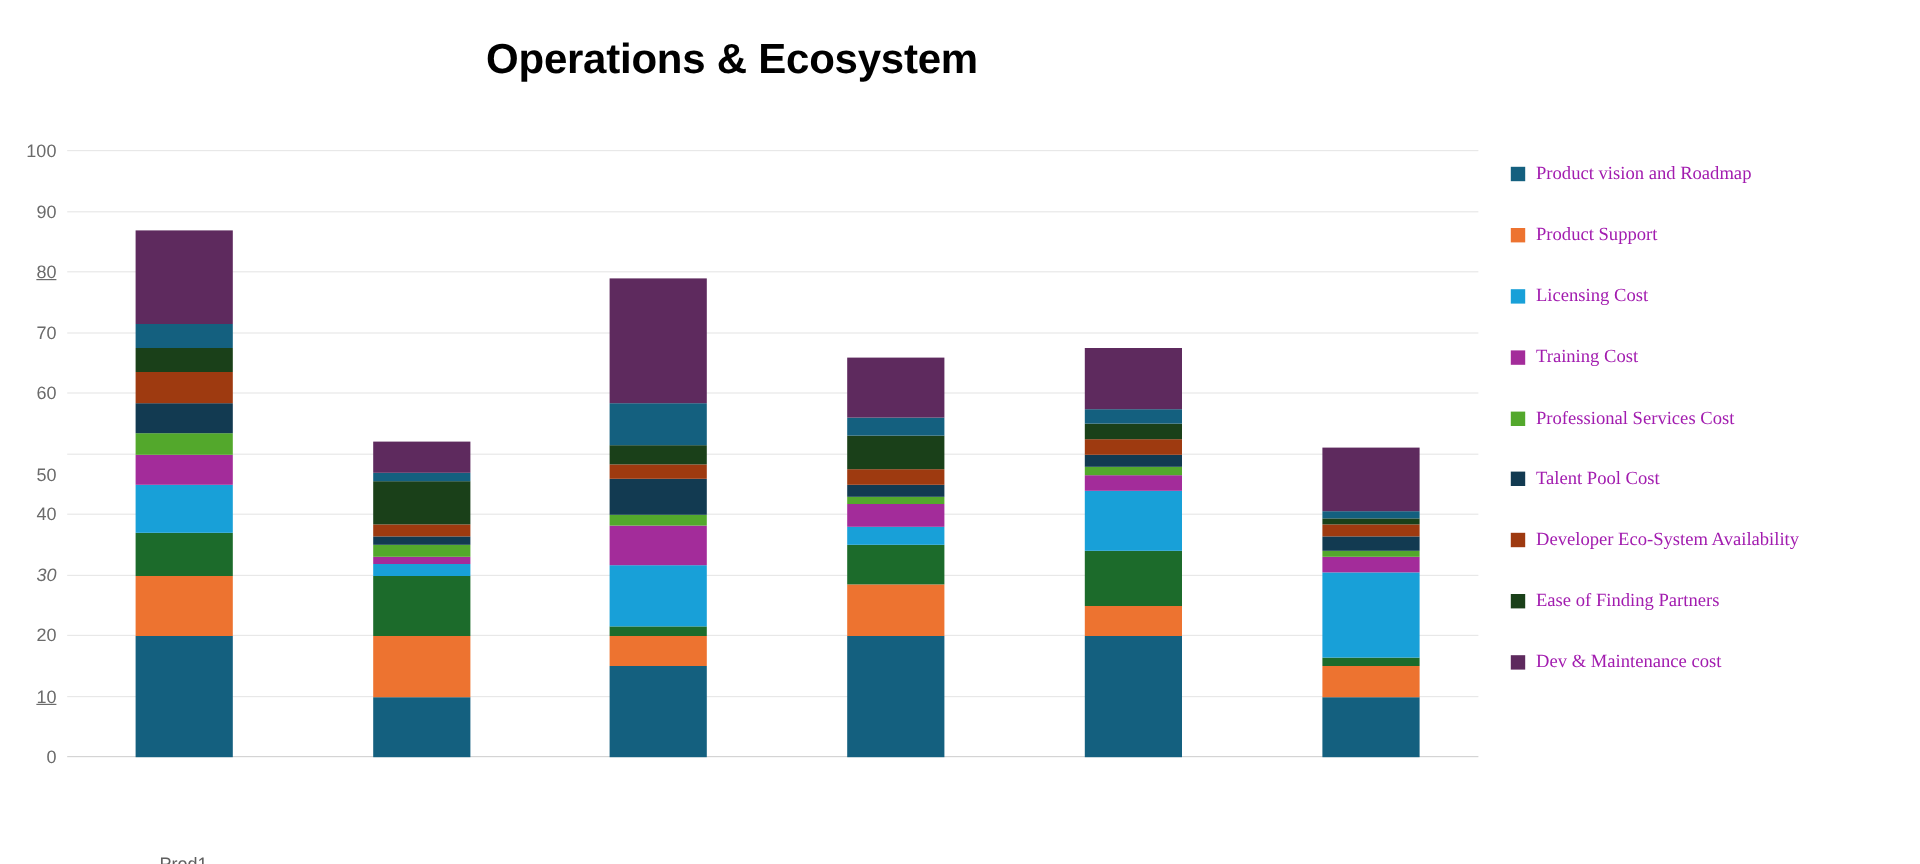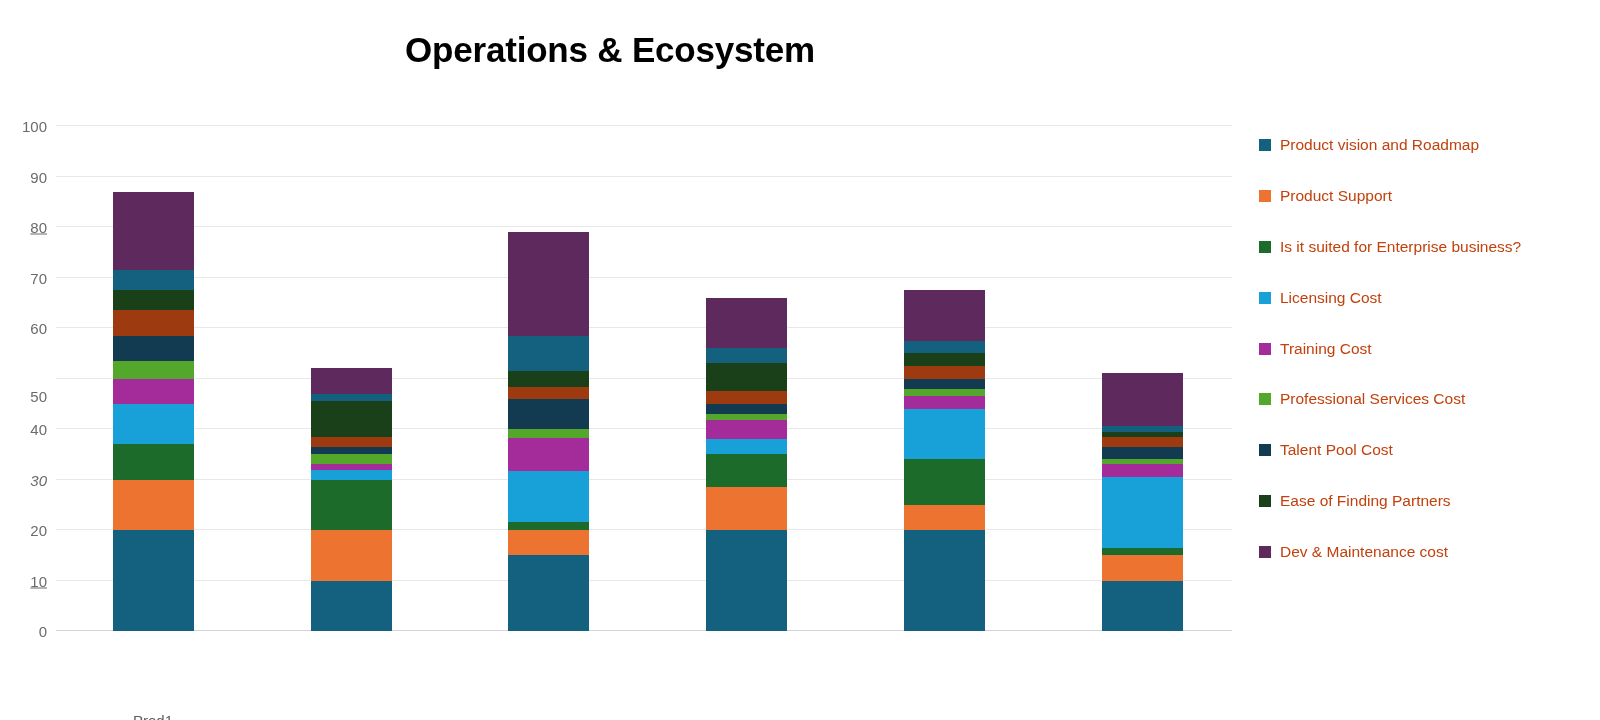--- a/index.html
+++ b/index.html
@@ -46,21 +46,21 @@
     width:330px;
   }
   .legend-item{
     display:flex;align-items:center;
     height:50.8px;
   }
   .swatch{
     width:12px;height:12px;flex:0 0 12px;margin-right:9px;
   }
   .legend-label{
-    font-size:15.5px;color:#c2410c;white-space:nowrap;
+    font-size:15.5px;color:#a21caf;white-space:nowrap;font-family:Liberation Serif, serif;
   }
 </style>
 </head>
 <body>
 
 <div id="chart-title">Operations &amp; Ecosystem</div>
 
 <div id="plot">
     <div class="gridline base" style="bottom: 0px;"></div>
     <div class="ytick" style="bottom: 0px; transform: translateY(50%);">0</div>
@@ -168,40 +168,40 @@
 <div id="legend">
     <div class="legend-item">
       <span class="swatch" style="background: rgb(20, 96, 127);"></span>
       <span class="legend-label">Product vision and Roadmap</span>
     </div>
     <div class="legend-item">
       <span class="swatch" style="background: rgb(237, 115, 48);"></span>
       <span class="legend-label">Product Support</span>
     </div>
     <div class="legend-item">
-      <span class="swatch" style="background: rgb(28, 107, 43);"></span>
-      <span class="legend-label">Is it suited for Enterprise business?</span>
-    </div>
-    <div class="legend-item">
       <span class="swatch" style="background: rgb(24, 160, 216);"></span>
       <span class="legend-label">Licensing Cost</span>
     </div>
     <div class="legend-item">
       <span class="swatch" style="background: rgb(163, 44, 154);"></span>
       <span class="legend-label">Training Cost</span>
     </div>
     <div class="legend-item">
       <span class="swatch" style="background: rgb(83, 168, 44);"></span>
       <span class="legend-label">Professional Services Cost</span>
     </div>
     <div class="legend-item">
       <span class="swatch" style="background: rgb(18, 58, 81);"></span>
       <span class="legend-label">Talent Pool Cost</span>
     </div>
     <div class="legend-item">
+      <span class="swatch" style="background: rgb(158, 58, 16);"></span>
+      <span class="legend-label">Developer Eco-System Availability</span>
+    </div>
+    <div class="legend-item">
       <span class="swatch" style="background: rgb(26, 64, 25);"></span>
       <span class="legend-label">Ease of Finding Partners</span>
     </div>
     <div class="legend-item">
       <span class="swatch" style="background: rgb(94, 42, 94);"></span>
       <span class="legend-label">Dev &amp; Maintenance cost</span>
     </div>
   </div>
 
 </body></html>

